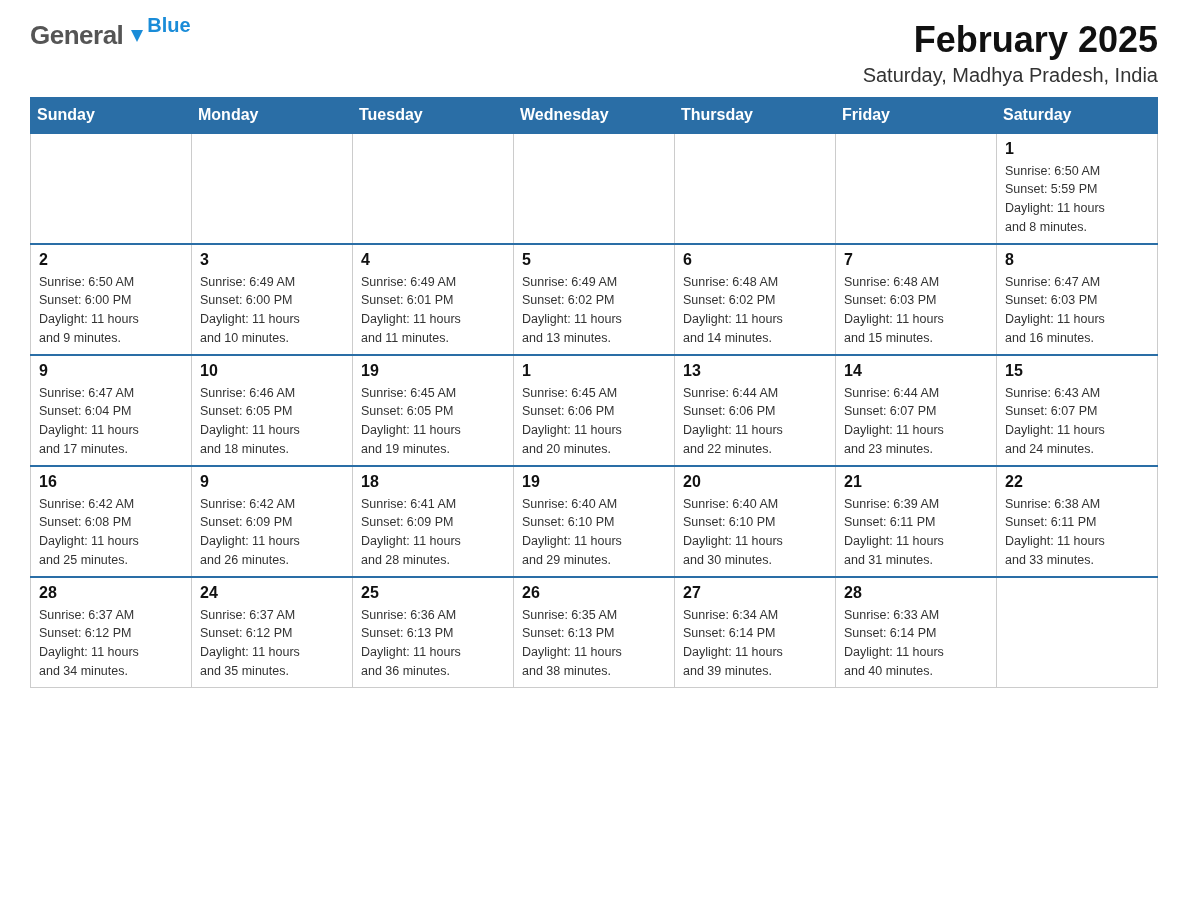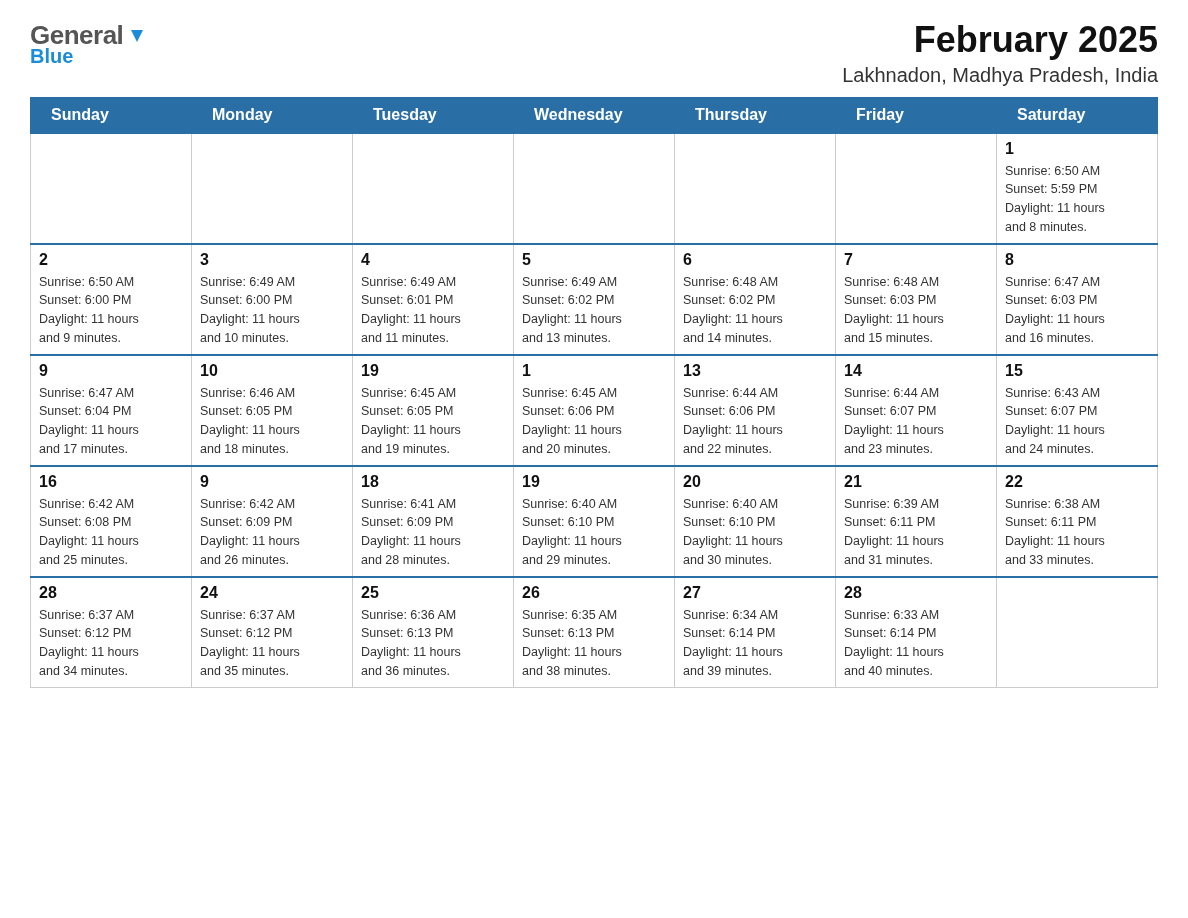--- a/index.html
+++ b/index.html
@@ -12,21 +12,21 @@
       min-height: 918px;
     }
     .header {
       display: flex;
       justify-content: space-between;
       align-items: flex-start;
       margin-bottom: 10px;
     }
     .logo {
       display: flex;
-      flex-direction: column;
+      flex-direction: row;
       align-items: flex-start;
     }
     .title-area {
       text-align: right;
     }
     .calendar-title {
       font-size: 36px;
       font-weight: bold;
       color: #111;
       line-height: 1.1;
@@ -39,21 +39,21 @@
     .calendar {
       width: 100%;
       border-collapse: collapse;
       margin-top: 8px;
     }
     .calendar thead th {
       background-color: #2a6ea6;
       color: #fff;
       font-size: 16px;
       font-weight: bold;
-      padding: 8px 20px;
+      padding: 8px 6px;
       text-align: left;
       border: 1px solid #2a6ea6;
     }
     .calendar tbody td {
       vertical-align: top;
       border: 1px solid #ccc;
       padding: 6px 8px;
       width: 14.28%;
       min-height: 100px;
       font-size: 13px;
@@ -105,21 +105,21 @@
     <div class="logo-container">
       <span class="logo-word">General</span>
       <svg width="22" height="22" viewBox="0 0 22 22" style="margin-left:2px;margin-top:2px;">
         <polygon points="6,4 18,4 12,16" fill="#1a8cd8"></polygon>
       </svg>
     </div>
     <div class="logo-line2">Blue</div>
   </div>
   <div class="title-area">
     <div class="calendar-title">February 2025</div>
-    <div class="calendar-subtitle">Lakhnadon, Madhya Pradesh, India</div>
+    <div class="calendar-subtitle">Saturday, Madhya Pradesh, India</div>
   </div>
 </div>
 
 <table class="calendar">
   <thead>
     <tr>
       <th>Sunday</th>
       <th>Monday</th>
       <th>Tuesday</th>
       <th>Wednesday</th>

